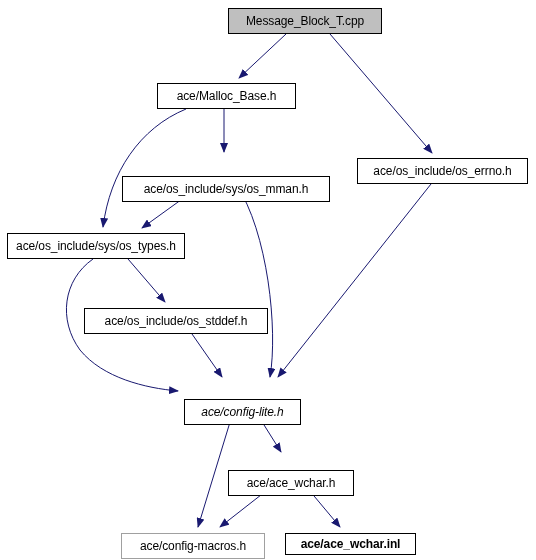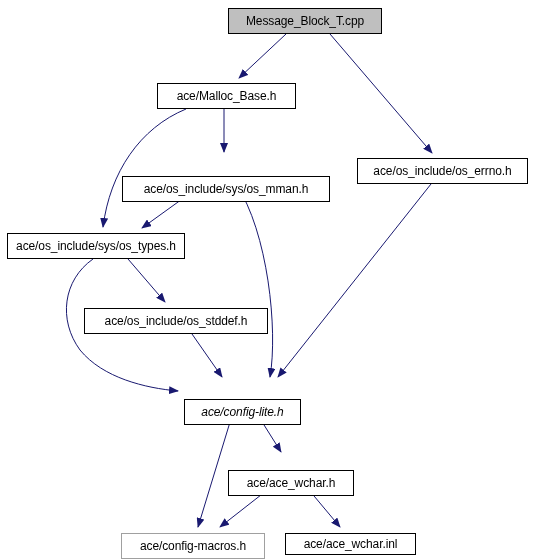--- a/index.html
+++ b/index.html
@@ -102,18 +102,18 @@
       </div>
       <div class="graph-node" style="left: 184px; top: 399px; width: 117px; height: 26px; font-style: italic;">
         <span class="node-label">ace/config-lite.h</span>
       </div>
       <div class="graph-node" style="left: 228px; top: 458px; width: 126px; height: 26px; margin-top: 12px;">
         <span class="node-label">ace/ace_wchar.h</span>
       </div>
       <div class="graph-node node-dim-border" style="left: 121px; top: 533px; width: 144px; height: 26px;">
         <span class="node-label">ace/config-macros.h</span>
       </div>
-      <div class="graph-node" style="left: 285px; top: 533px; width: 131px; height: 22px;">
+      <div class="graph-node" style="left: 285px; top: 533px; width: 131px; height: 22px; font-weight: bold;">
         <span class="node-label">ace/ace_wchar.inl</span>
       </div>
     </div>
 
 </div>
 
 </body></html>

